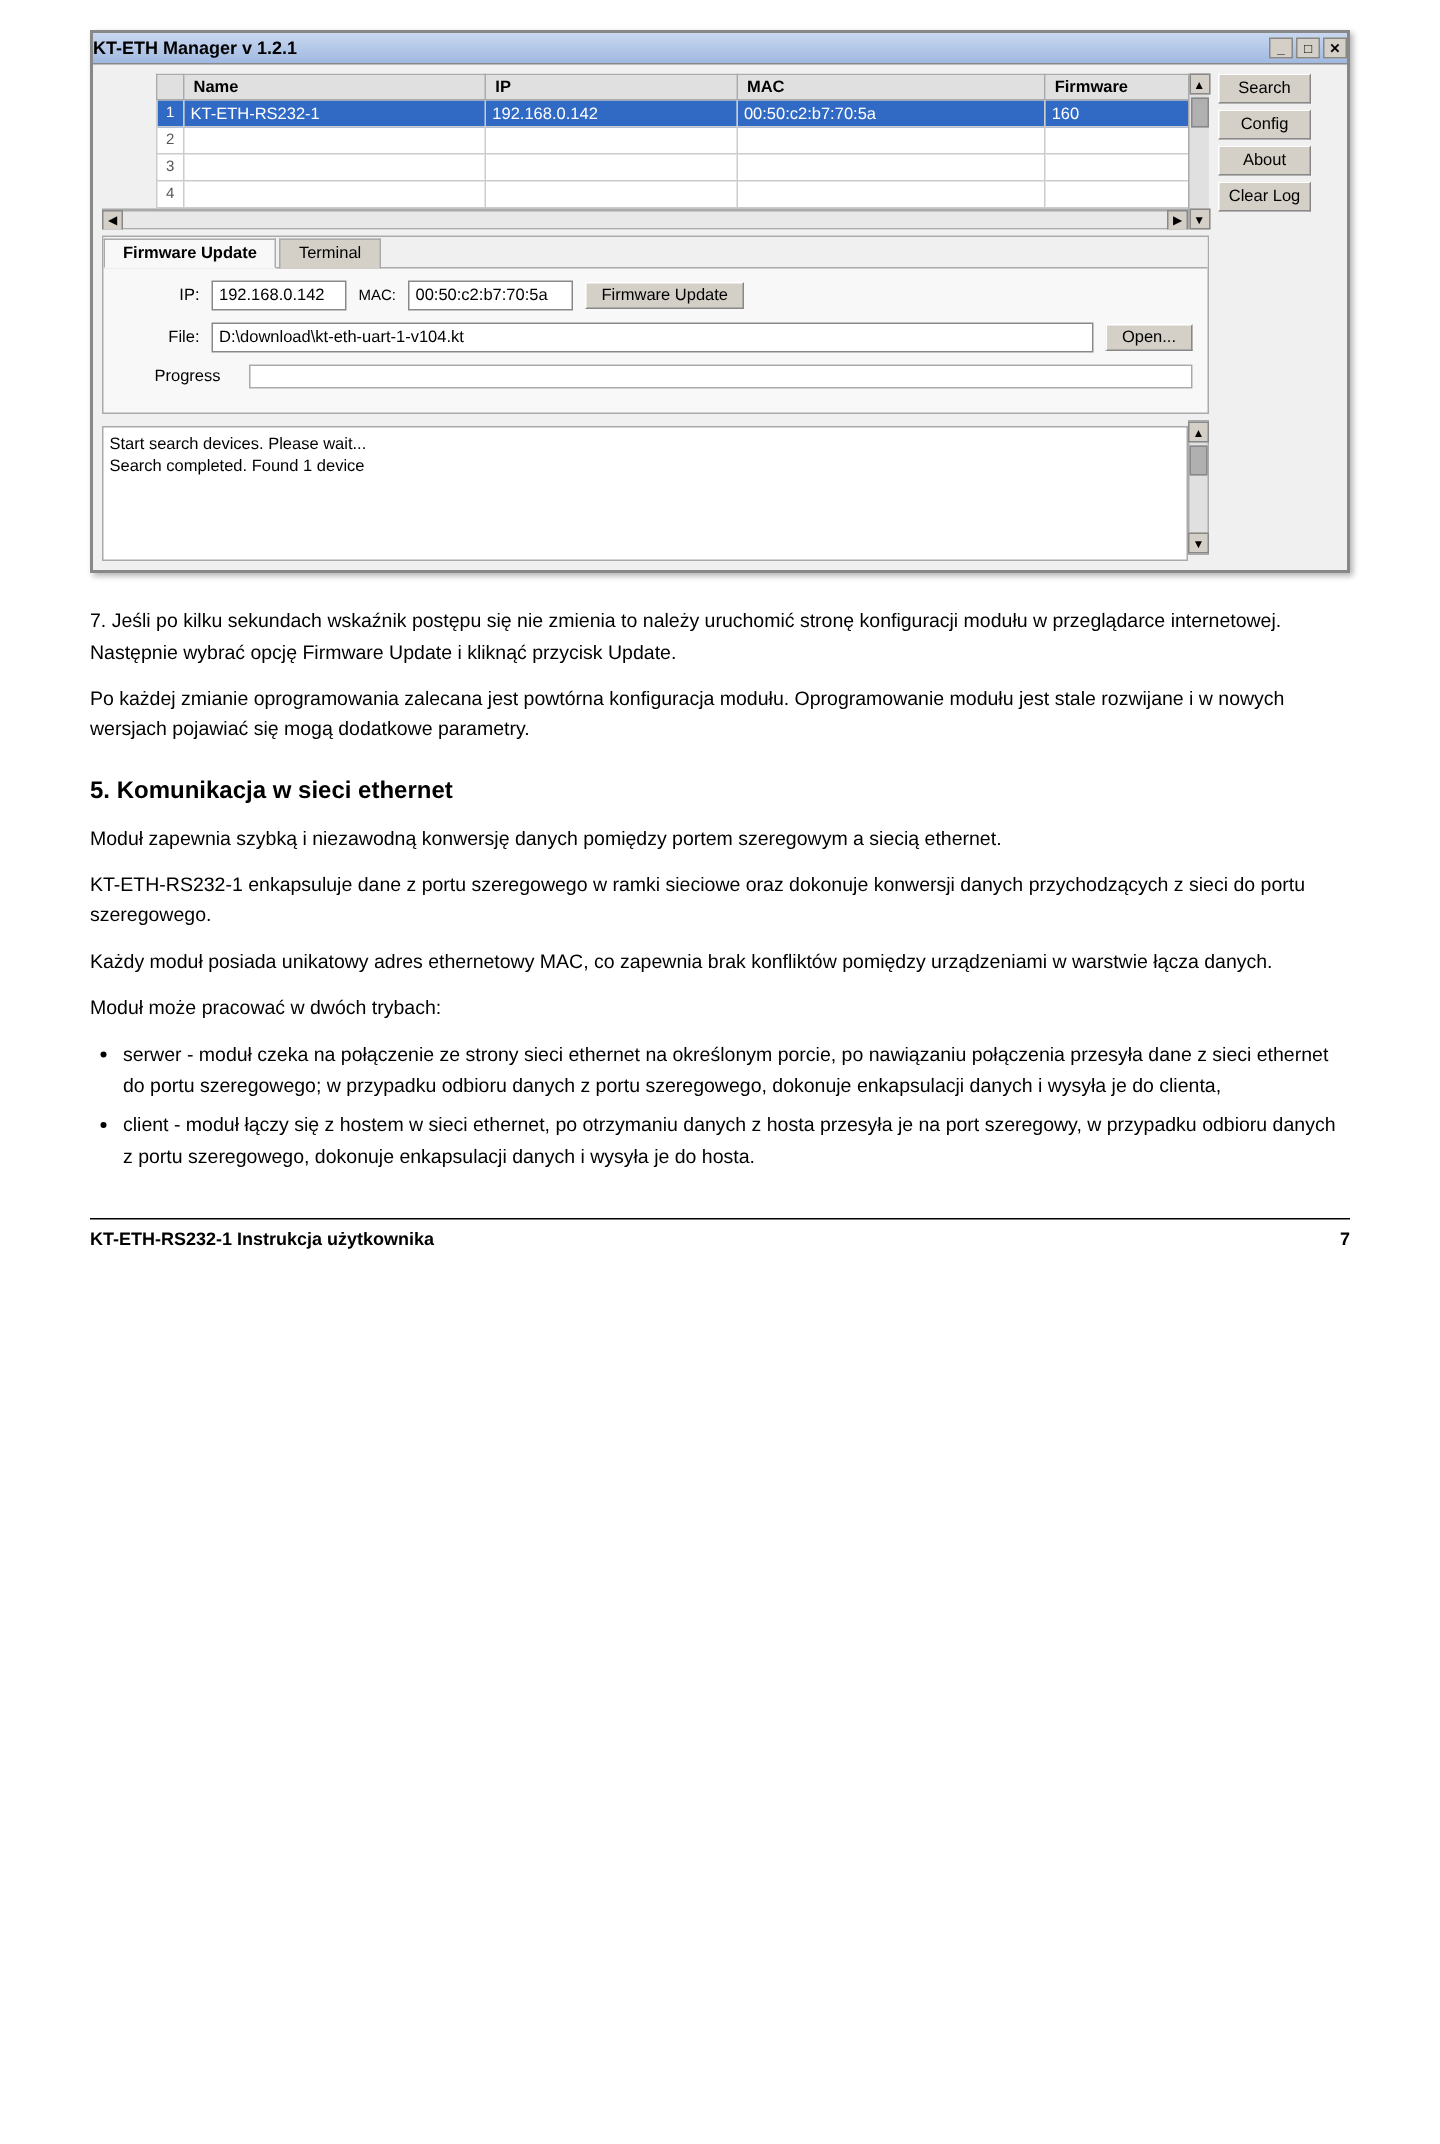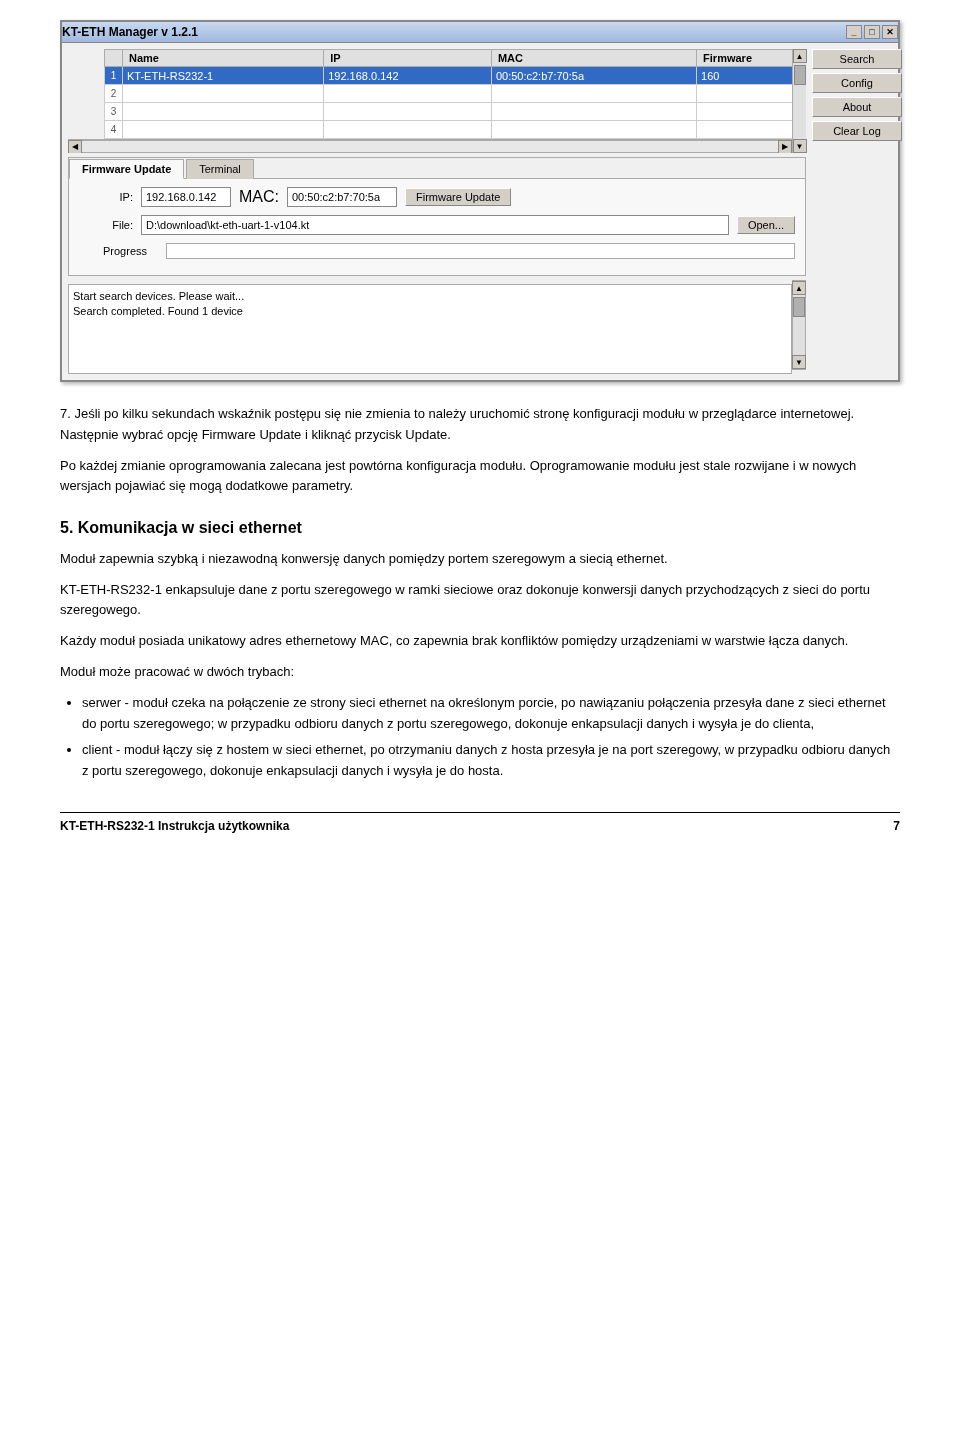--- a/index.html
+++ b/index.html
@@ -121,21 +121,21 @@
     }
 
     
     .right-buttons {
       display: flex;
       flex-direction: column;
       gap: 4px;
       width: 80px;
     }
     .win-action-btn {
-      width: 90px;
+      width: 62px;
       padding: 3px 6px;
       background: #d4d0c8;
       border: 1px solid #888;
       border-top-color: #fff;
       border-left-color: #fff;
       font-size: 11px;
       text-align: center;
       cursor: pointer;
     }
 
@@ -198,21 +198,21 @@
       border-left-color: #fff;
       font-size: 11px;
       cursor: pointer;
     }
     .fw-progress-bar {
       flex: 1;
       height: 16px;
       border: 1px solid #aaa;
       background: #fff;
     }
-    .fw-mac-label { font-size: 16px; }
+    .fw-mac-label { font-size: 10px; }
 
     
     .log-area {
       border: 1px solid #aaa;
       background: #fff;
       margin-top: 4px;
       height: 90px;
       padding: 4px;
       font-size: 11px;
       color: #000;

